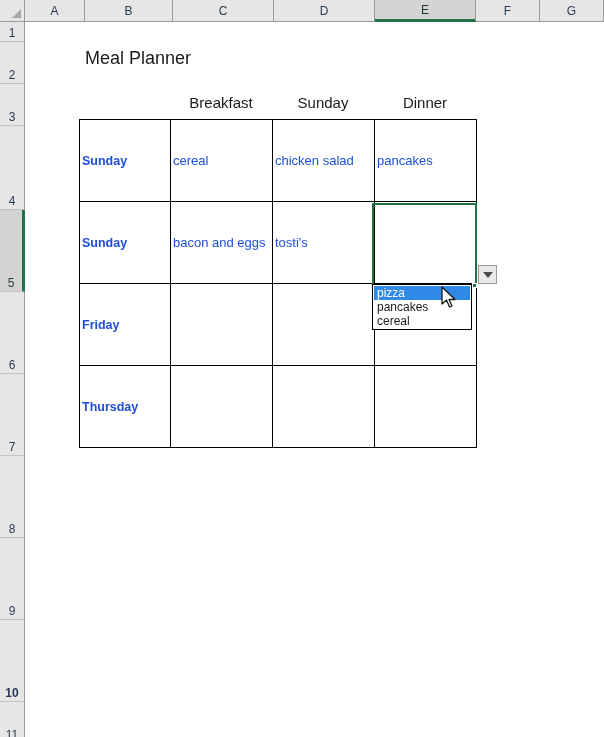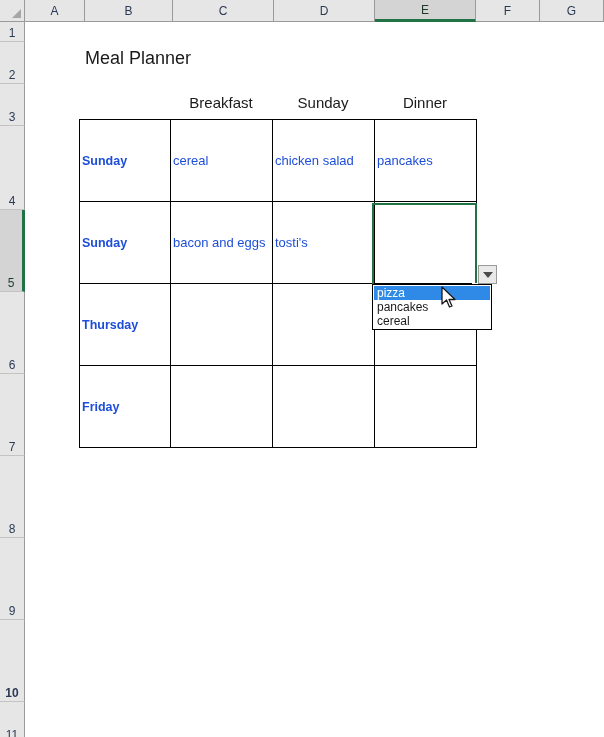--- a/index.html
+++ b/index.html
@@ -206,21 +206,21 @@
     border-left: 5px solid transparent;
     border-right: 5px solid transparent;
     border-top: 6px solid #4a4a4a;
   }
 
   
   #dd-list {
     position: absolute;
     left: 372px;
     top: 284px;
-    width: 120px;
+    width: 100px;
     background: #ffffff;
     border: 1px solid #000000;
     box-sizing: border-box;
     padding: 1px;
   }
   .dd-item {
     font-size: 12px;
     line-height: 14px;
     height: 14px;
     padding: 0 2px 0 3px;
@@ -293,27 +293,27 @@
           <td class="meal">chicken salad</td>
           <td class="meal">pancakes</td>
         </tr>
         <tr>
           <td class="day">Sunday</td>
           <td class="meal">bacon and eggs</td>
           <td class="meal">tosti's</td>
           <td class="meal"></td>
         </tr>
         <tr>
-          <td class="day">Thursday</td>
+          <td class="day">Friday</td>
           <td class="meal"></td>
           <td class="meal"></td>
           <td class="meal"></td>
         </tr>
         <tr>
-          <td class="day">Friday</td>
+          <td class="day">Thursday</td>
           <td class="meal"></td>
           <td class="meal"></td>
           <td class="meal"></td>
         </tr>
       </tbody>
   </table>
 
   <div id="sel-cell"></div>
   <div id="sel-handle"></div>
 

